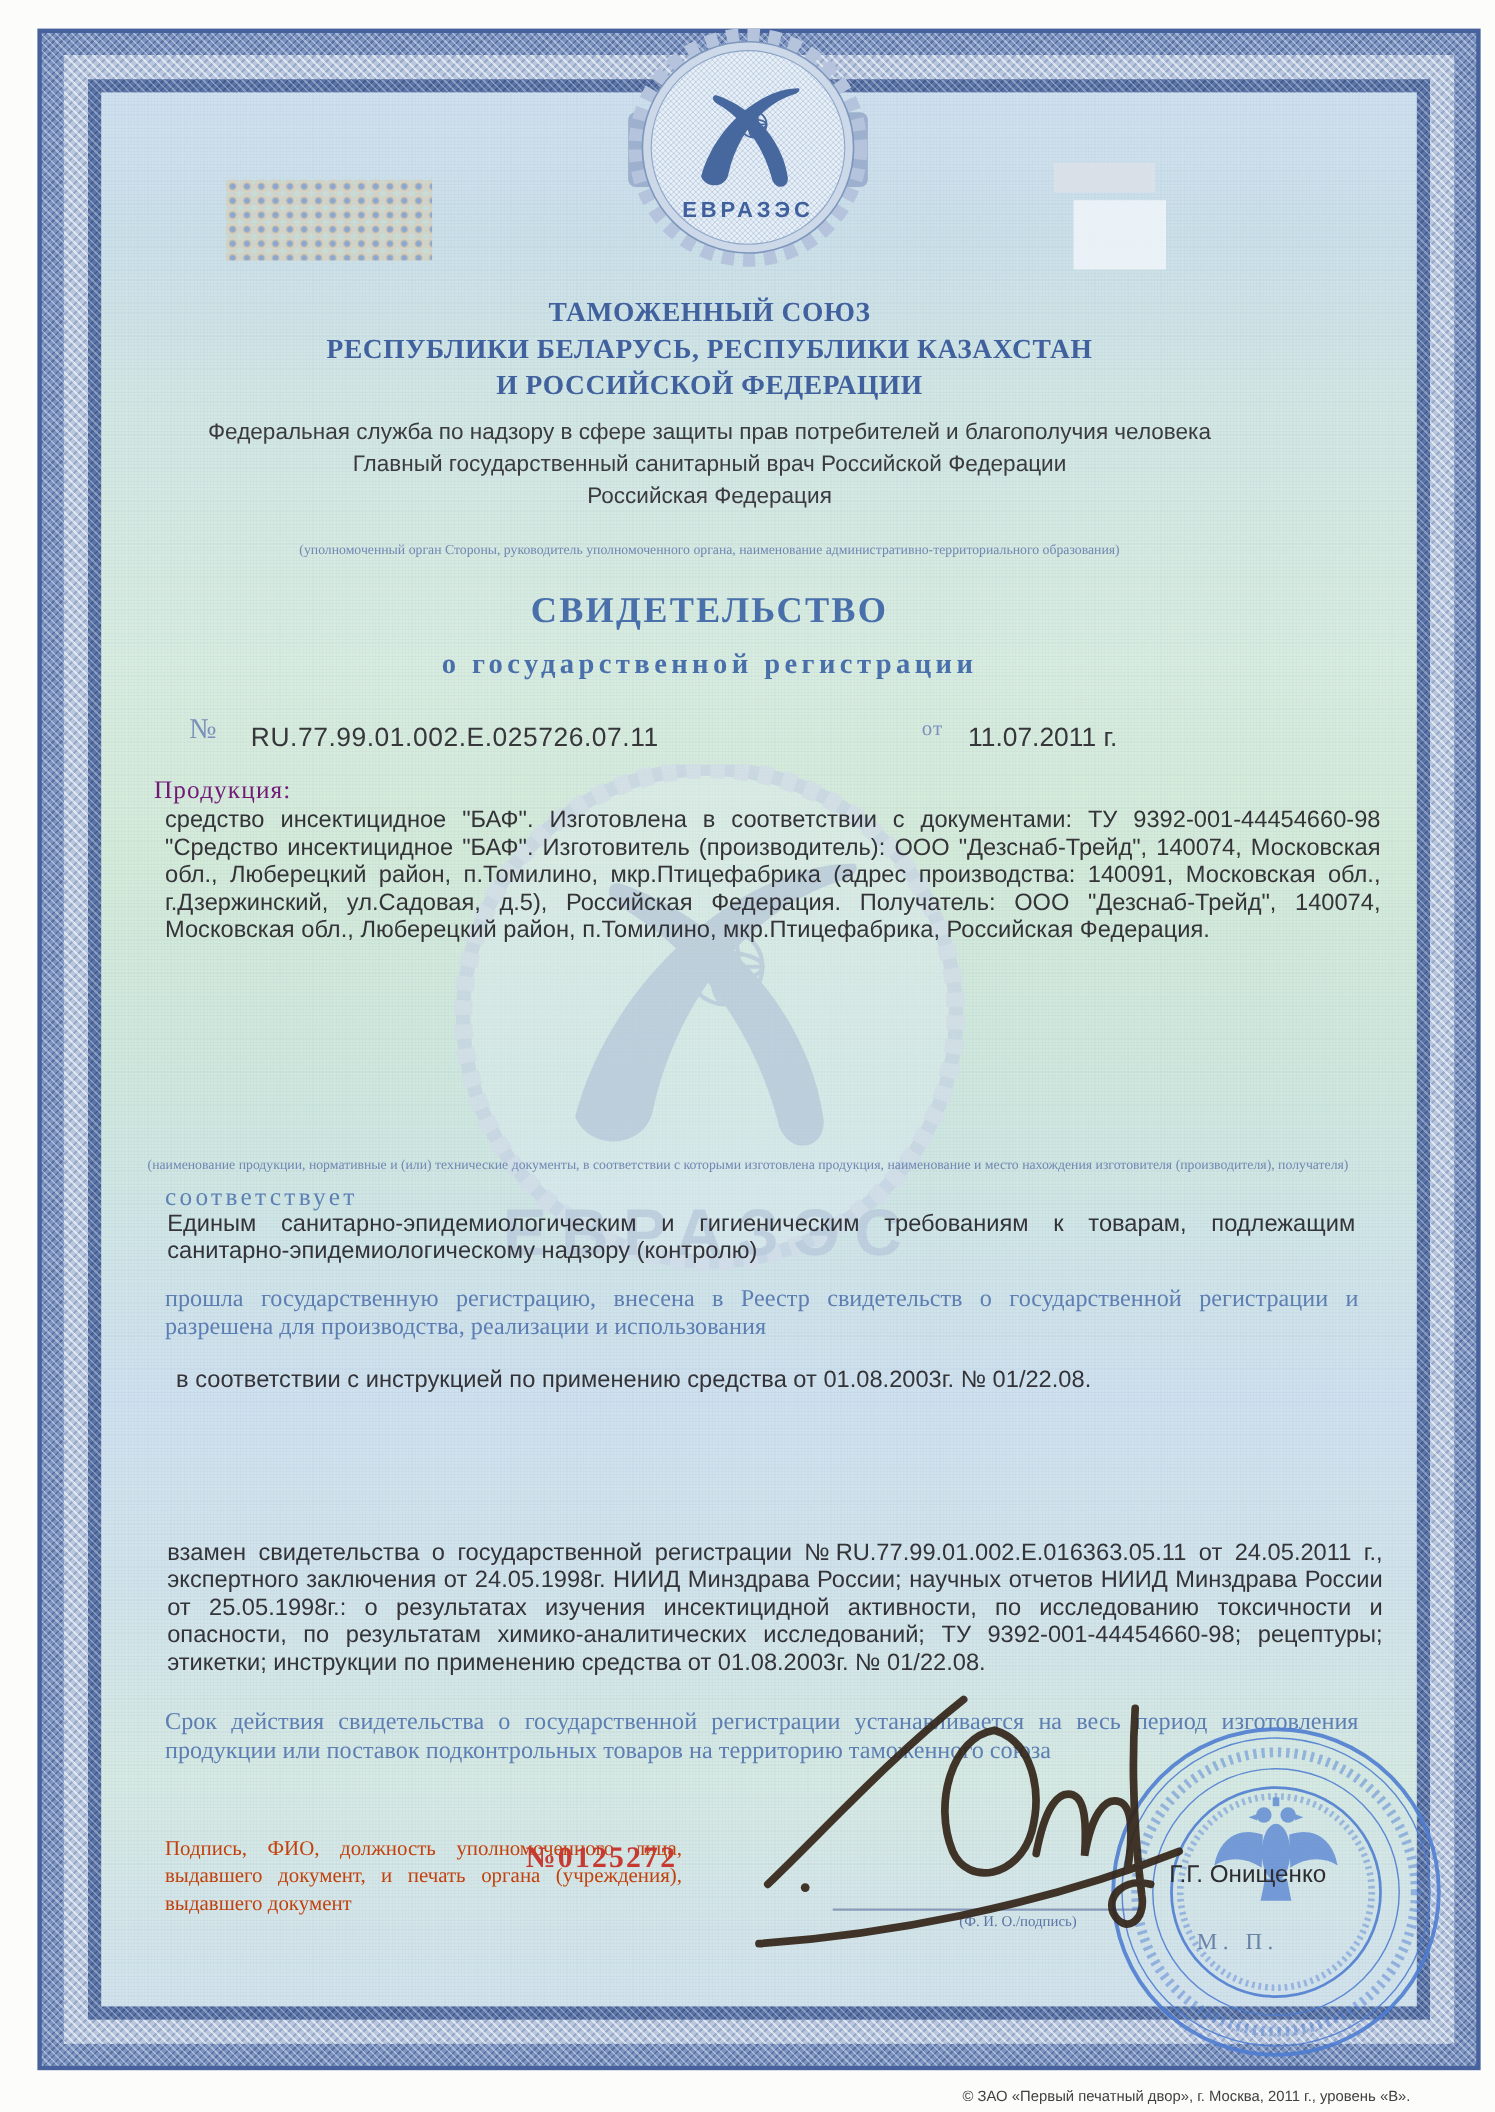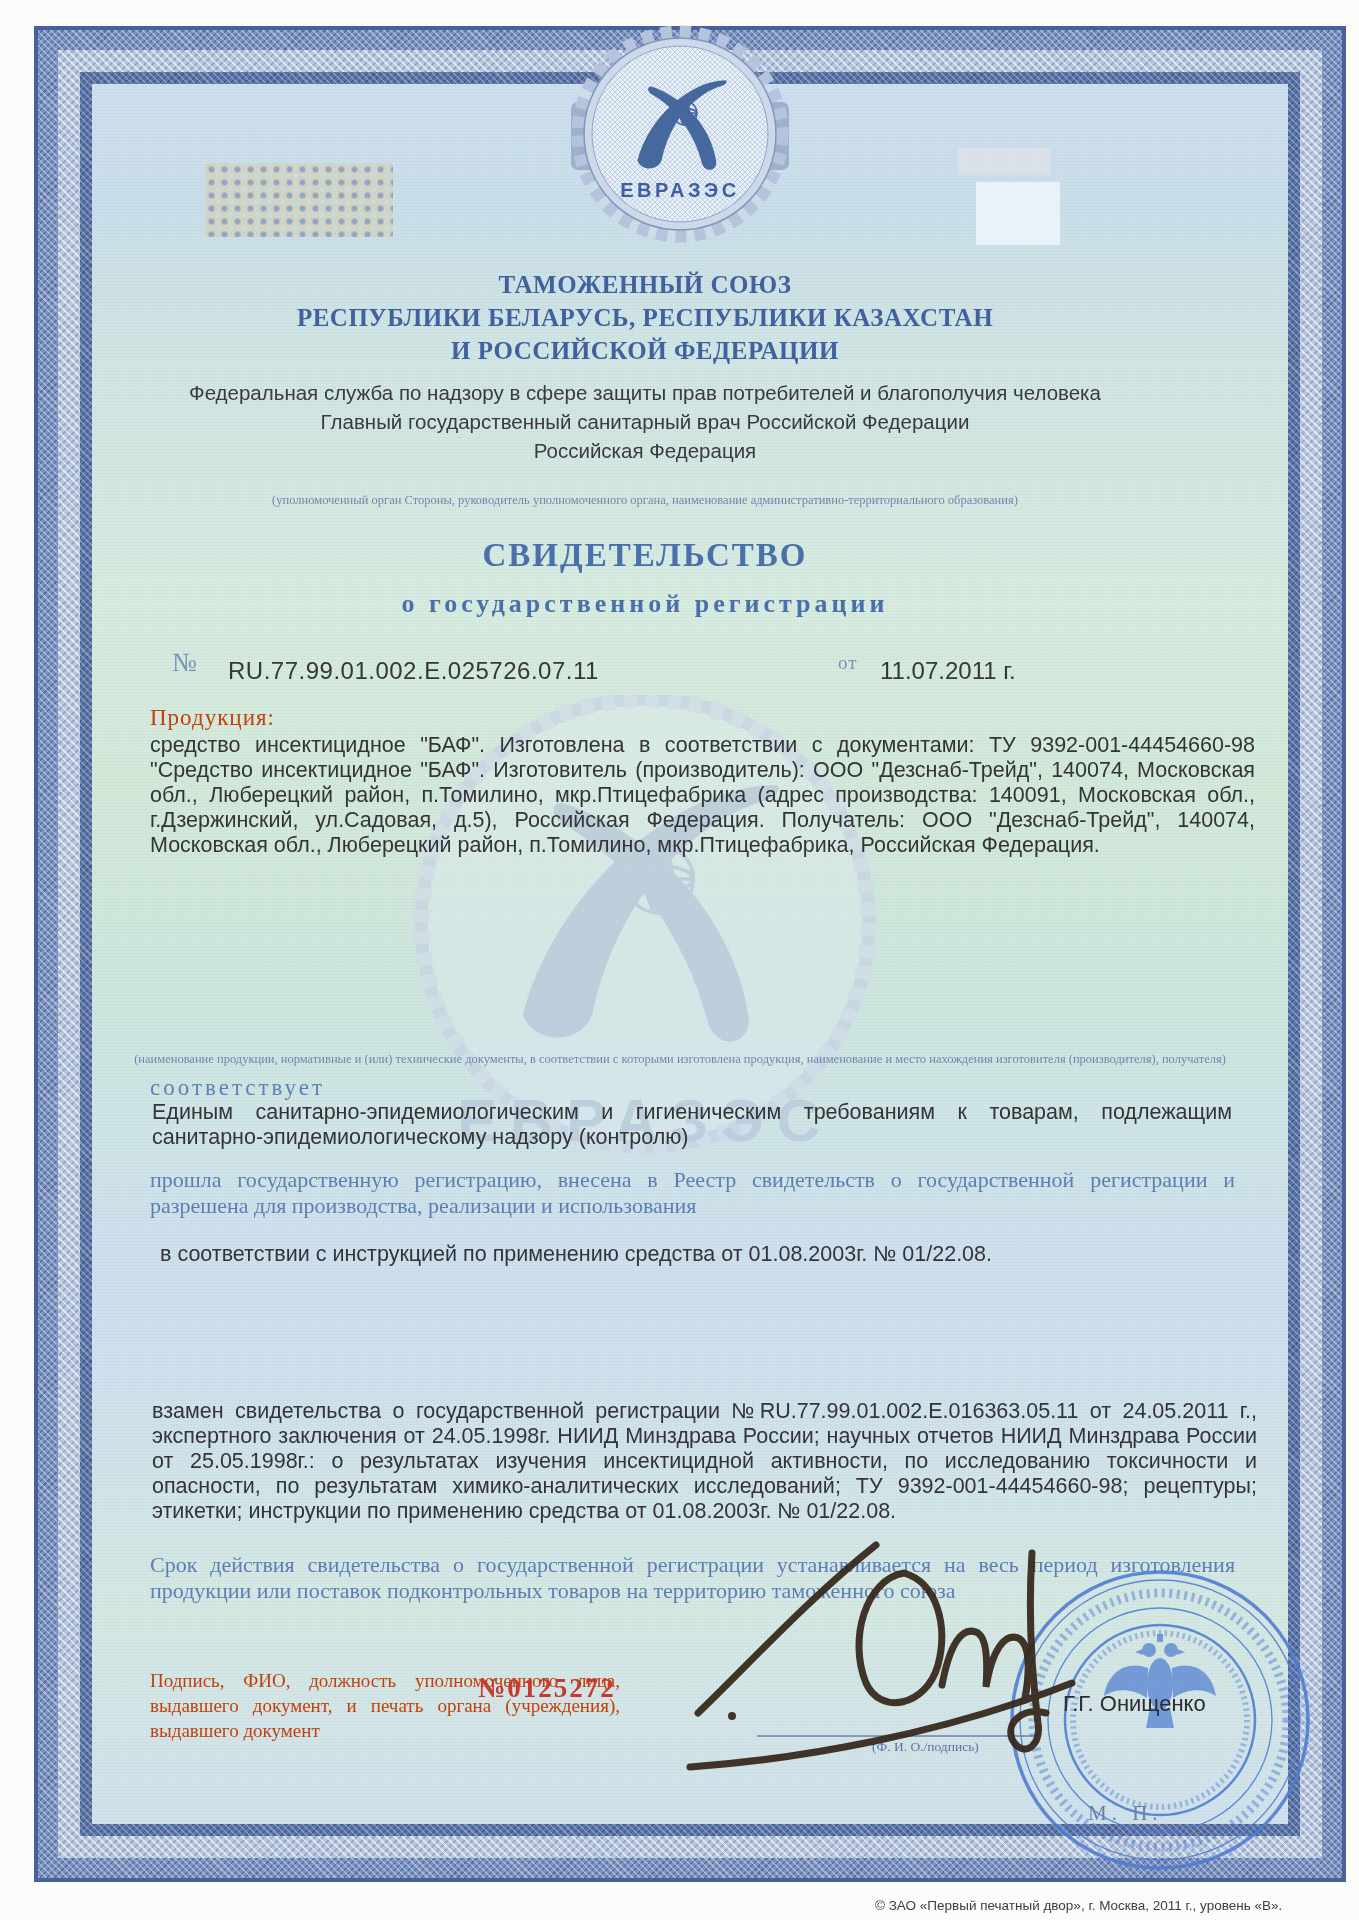--- a/index.html
+++ b/index.html
@@ -35,28 +35,28 @@
   .center{text-align:center;}
   .hdr{left:90px;width:1110px;font:bold 25px/33px "Liberation Serif",serif;color:#40619e;letter-spacing:.5px;}
   .auth{left:90px;width:1110px;font:20.5px/29px "Liberation Sans",sans-serif;color:#3a3a40;}
   .mini{font:12.5px/16px "Liberation Serif",serif;color:#7087b2;}
   .title-main{left:90px;top:536px;width:1110px;font:bold 33px/38px "Liberation Serif",serif;color:#4a70ab;letter-spacing:2px;}
   .title-sub{left:90px;top:589px;width:1110px;font:bold 26px/30px "Liberation Serif",serif;color:#4a70ab;letter-spacing:4px;}
   .no-label{left:172px;top:648px;font:26px "Liberation Serif",serif;color:#7a90bb;}
   .no-value{left:228px;top:657px;font:24px "Liberation Sans",sans-serif;color:#36363b;letter-spacing:.5px;}
   .date-label{left:838px;top:652px;font:19px "Liberation Serif",serif;color:#7a90bb;letter-spacing:1px;}
   .date-value{left:880px;top:657px;font:24px "Liberation Sans",sans-serif;color:#36363b;}
-  .prod-label{left:150px;top:705px;font:23px "Liberation Serif",serif;color:#c2410c;letter-spacing:1px;text-align:right;}
+  .prod-label{left:140px;top:705px;font:23px "Liberation Serif",serif;color:#701a75;letter-spacing:1px;text-align:right;}
   .sans-par{font:21.5px/25px "Liberation Sans",sans-serif;color:#333338;text-align:justify;}
   .serif-par{font:22px/26px "Liberation Serif",serif;color:#5d7eb3;text-align:justify;text-align-last:left;}
   .lead{left:150px;top:1075px;font:23px "Liberation Serif",serif;color:#5e80b4;letter-spacing:3px;}
   .sig-cap{left:150px;top:1668px;width:470px;font:19px/25px "Liberation Serif",serif;color:#c2410c;text-align:justify;text-align-last:left;}
   .serial{left:478px;top:1673px;font:bold 27px "Liberation Serif",serif;color:#c73a31;letter-spacing:2px;}
   .signer{left:1063px;top:1691px;font:22px "Liberation Sans",sans-serif;color:#2c2c31;z-index:8;}
-  .mp{left:1088px;top:1753px;font:21px "Liberation Serif",serif;color:#6a83a9;letter-spacing:5px;z-index:8;margin-top:48px;}
+  .mp{left:1088px;top:1753px;font:21px "Liberation Serif",serif;color:#6a83a9;letter-spacing:5px;z-index:8;}
   .sig-rule{position:absolute;left:757px;top:1735px;width:280px;height:2px;background:rgba(74,95,147,.55);z-index:6;}
   .line-cap{left:872px;top:1739px;font:13.5px "Liberation Serif",serif;color:#5a74a5;z-index:6;}
   .footer{left:875px;top:1898px;font:13.5px "Liberation Sans",sans-serif;color:#404040;}
   svg{position:absolute;}
   .badge{left:565px;top:22px;z-index:6;}
   .wm{left:355px;top:695px;z-index:1;opacity:.7;}
   .stamp{left:1000px;top:1568px;z-index:6;opacity:.88;}
   .sig{left:680px;top:1535px;z-index:7;}
 </style>
 </head>

